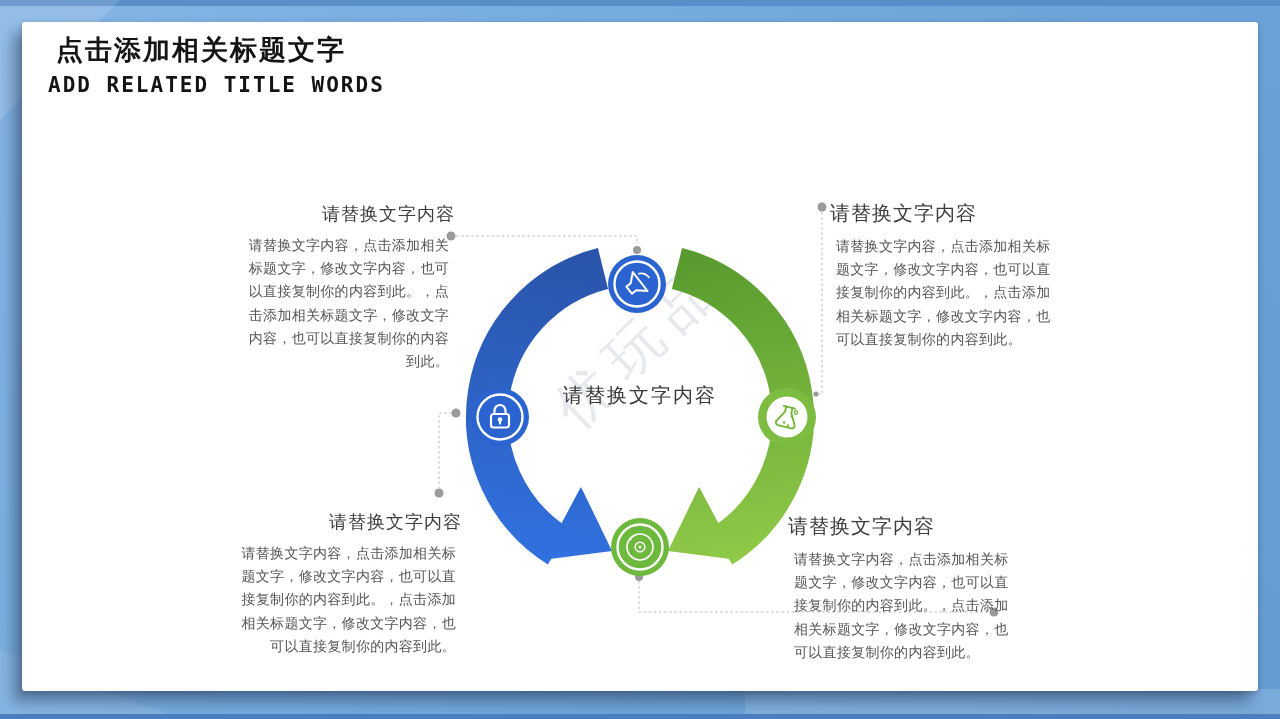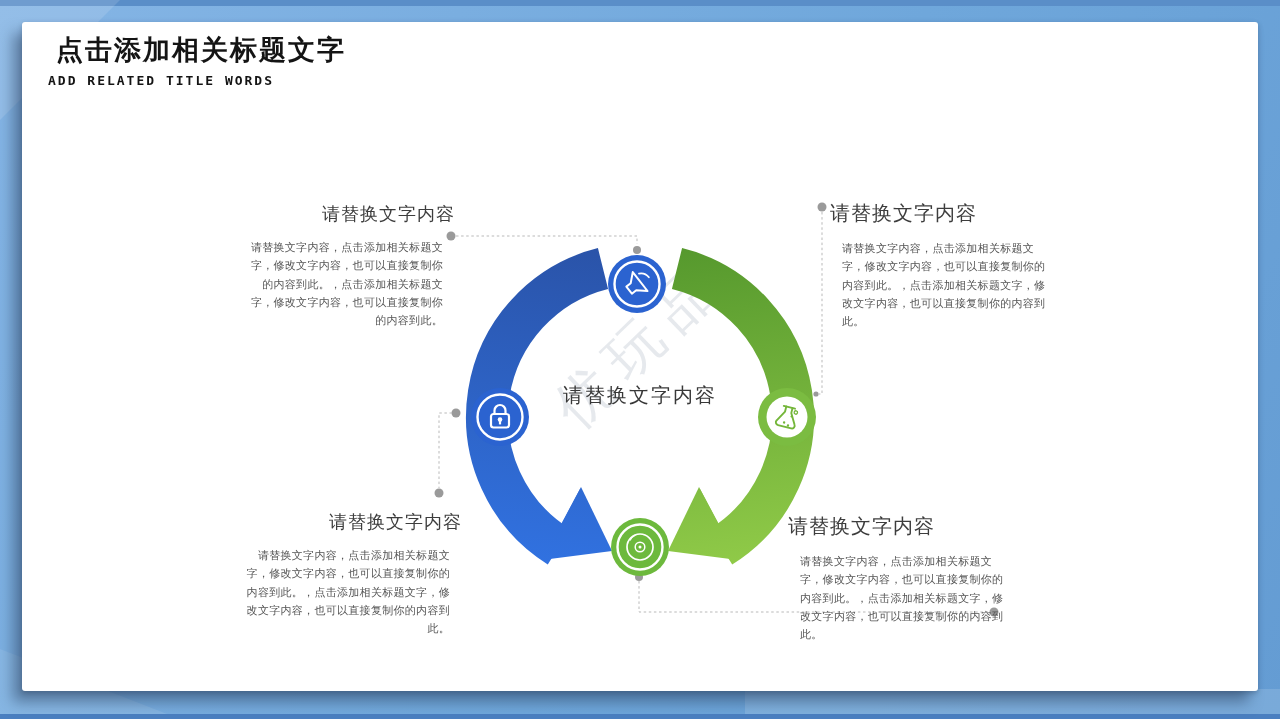--- a/index.html
+++ b/index.html
@@ -13,28 +13,28 @@
   .deco-tl{position:absolute;left:0;top:0;width:120px;height:120px;
     background:rgba(255,255,255,.13);clip-path:polygon(0 0,100% 0,0 100%);}
   .deco-bl{position:absolute;left:0;bottom:0;width:180px;height:70px;
     background:rgba(255,255,255,.09);clip-path:polygon(0 0,100% 100%,0 100%);}
   .deco-br{position:absolute;left:745px;right:0;bottom:0;height:30px;background:rgba(255,255,255,.14);}
   .card{position:absolute;left:22px;top:22px;width:1236px;height:669px;background:#ffffff;
     border-radius:3px;box-shadow:-9px 11px 14px rgba(42,63,94,.5),0 2px 5px rgba(42,63,94,.35);}
   .title{position:absolute;left:56px;top:32px;font-size:27px;font-weight:900;
     color:#141414;letter-spacing:2px;}
   .subtitle{position:absolute;left:48px;top:73px;font-family:"DejaVu Sans Mono","Liberation Mono",monospace;
-    font-size:13px;font-weight:bold;letter-spacing:2px;color:#141414;}
+    font-size:21px;font-weight:bold;letter-spacing:2px;color:#141414;}
   .watermark{position:absolute;left:455px;top:180px;width:370px;height:330px;
     display:flex;align-items:center;justify-content:center;transform:rotate(-44deg);
     font-size:56px;letter-spacing:14px;color:rgba(140,156,172,.22);pointer-events:none;}
   .overlay{position:absolute;left:0;top:0;width:1280px;height:719px;}
   .block{position:absolute;}
   .block h3{margin:0 0 8px 0;font-weight:400;color:#3d3d3d;letter-spacing:1px;}
-  .block p{margin:12px;font-size:11px;color:#555;line-height:1.66;letter-spacing:.3px;}
+  .block p{margin:6px;font-size:14px;color:#555;line-height:1.66;letter-spacing:.3px;}
   .tb-tl{left:230px;top:202px;width:225px;text-align:right;}
   .tb-tl h3{font-size:18px;}
   .tb-tr{left:830px;top:200px;width:232px;text-align:left;}
   .tb-tr h3{font-size:20px;}
   .tb-bl{left:232px;top:510px;width:230px;text-align:right;}
   .tb-bl h3{font-size:18px;}
   .tb-br{left:788px;top:513px;width:235px;text-align:left;}
   .tb-br h3{font-size:20px;}
   .tb-c{left:528px;top:382px;width:224px;text-align:center;}
   .tb-c h3{font-size:20px;letter-spacing:2px;color:#383838;margin-bottom:9px;}

